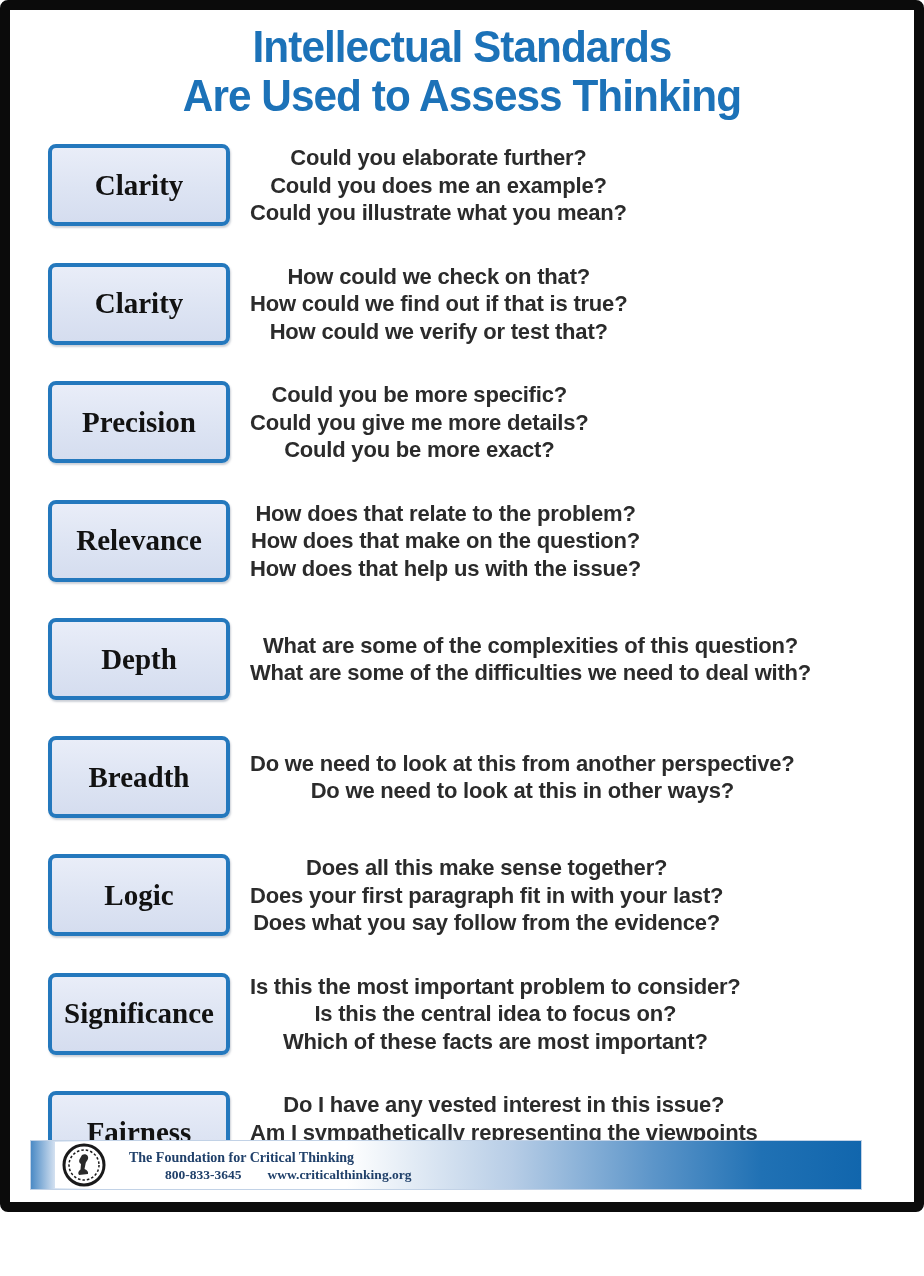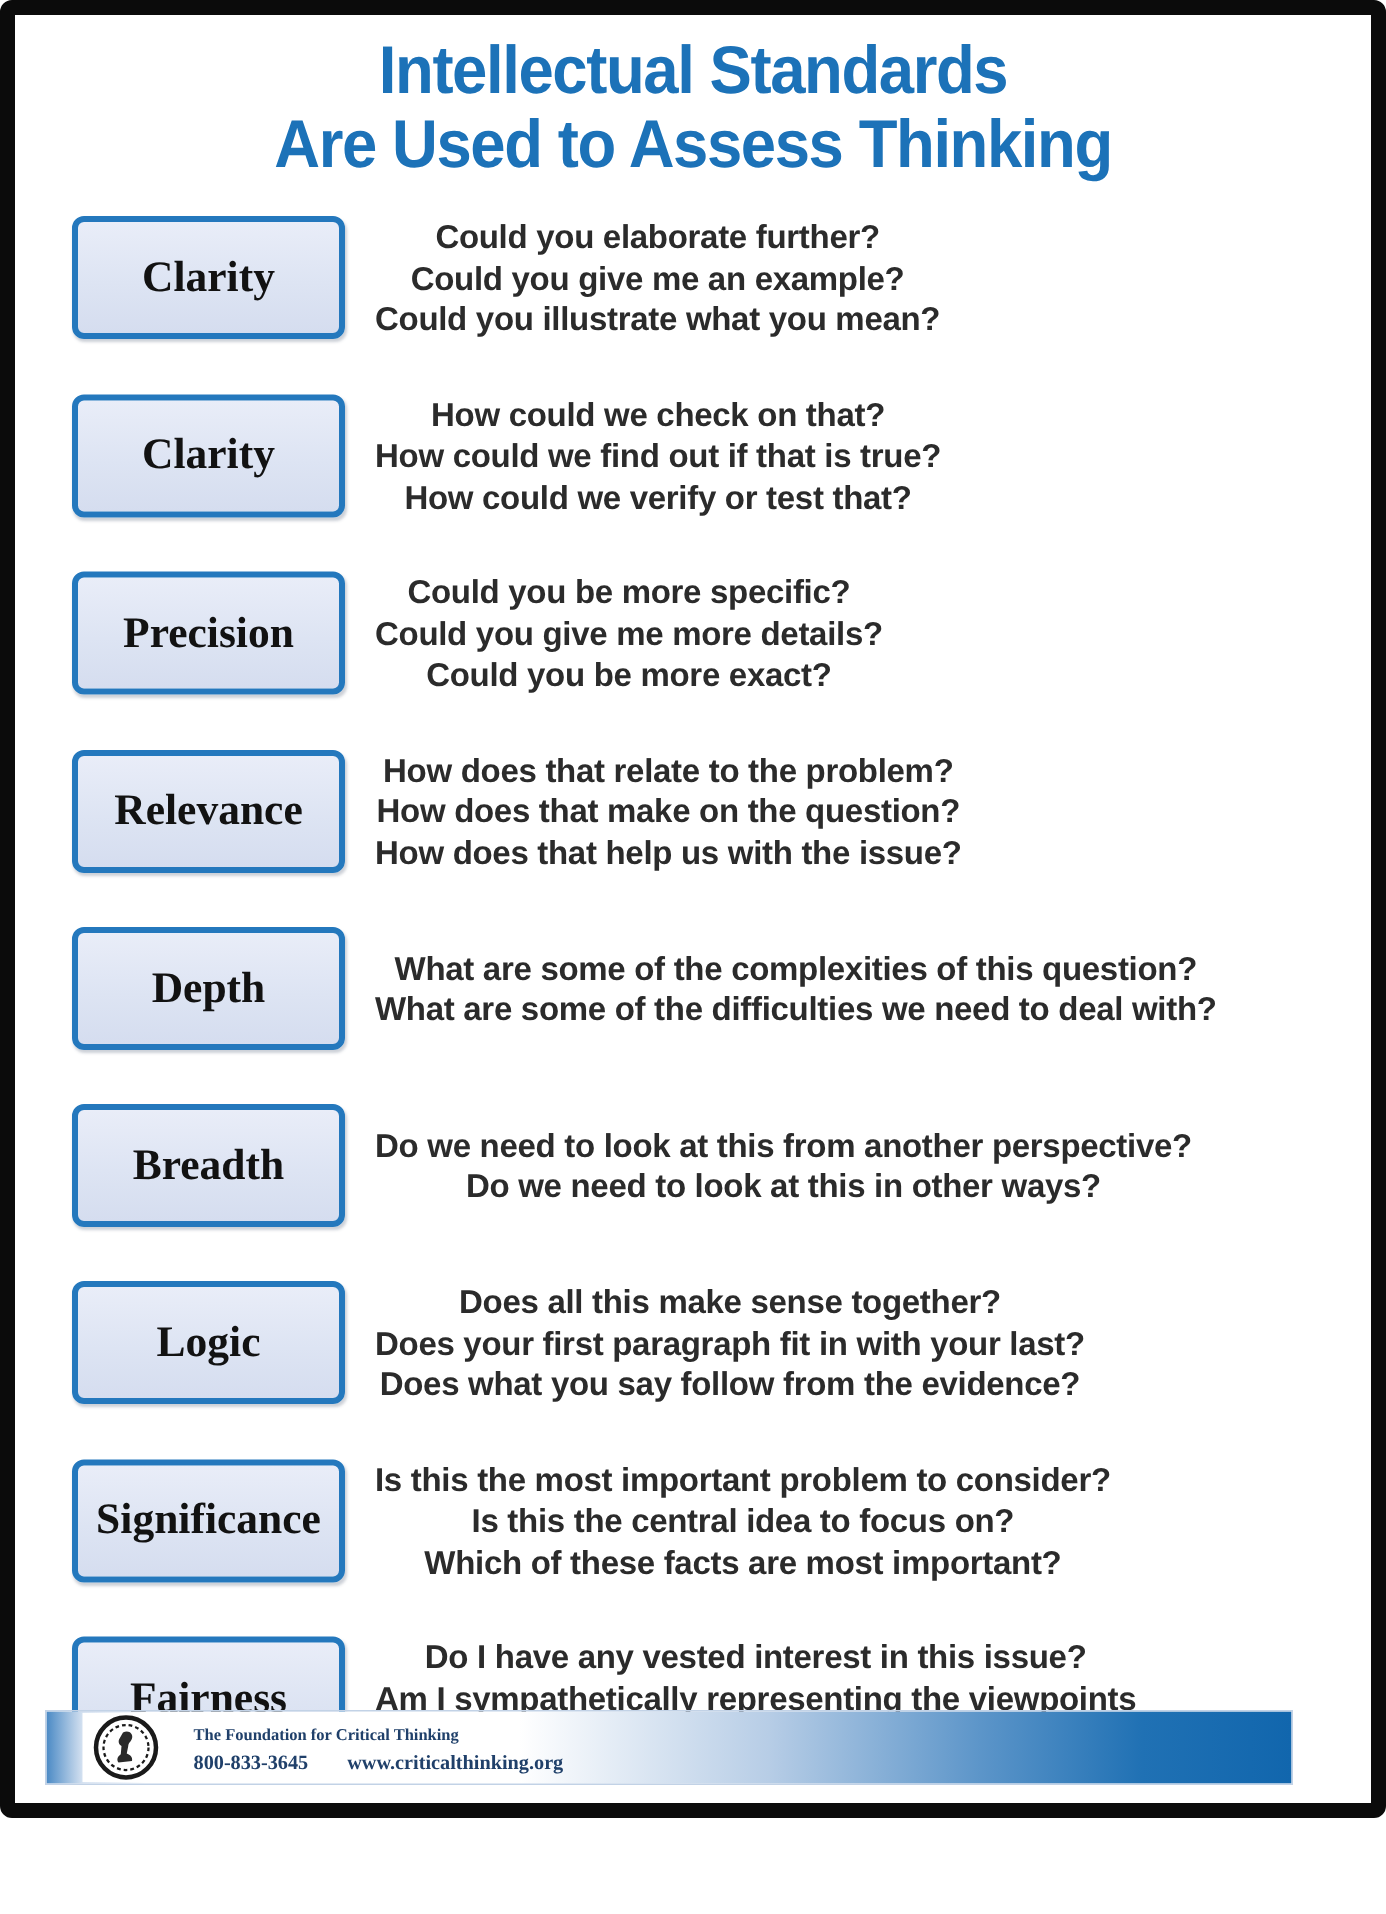--- a/index.html
+++ b/index.html
@@ -37,42 +37,42 @@
       #4b8ac5 0%, #d9e4f2 3%, #ffffff 8%, #ffffff 38%,
       #b7cde6 58%, #5c95c9 75%, #2071b4 88%, #1166ad 100%);
     border:1px solid #c2d2e6;
     display:flex;align-items:center;padding-left:24px;box-sizing:border-box;
   }
   .seal-box{
     width:58px;height:46px;background:#ffffff;display:flex;
     align-items:center;justify-content:center;flex:0 0 58px;
   }
   .footer-text{margin-left:16px;font-family:"Liberation Serif",serif;color:#20406a;}
-  .footer-org{font-size:11px;font-weight:700;line-height:19px;}
-  .footer-contacts{font-size:13.5px;font-weight:700;line-height:16px;}
+  .footer-org{font-size:14px;font-weight:700;line-height:19px;}
+  .footer-contacts{font-size:13.5px;font-weight:700;line-height:16px;margin-left:36px;}
   .footer-phone{margin-right:26px;}
 </style>
 </head>
 <body>
 
 <div class="frame">
 
   <div class="title-wrap" style="color: rgb(28, 114, 184);">
     <div>Intellectual Standards</div>
     <div>Are Used to Assess Thinking</div>
   </div>
 
   <div class="rows">
     <div class="row">
       <div class="term-box">
         <span class="term-label">Clarity</span>
       </div>
       <div class="questions">
           <div>Could you elaborate further?</div>
-          <div>Could you give me an example?</div>
+          <div>Could you does me an example?</div>
           <div>Could you illustrate what you mean?</div>
         </div>
     </div>
 
     <div class="row">
       <div class="term-box">
         <span class="term-label">Clarity</span>
       </div>
       <div class="questions">
           <div>How could we check on that?</div>

